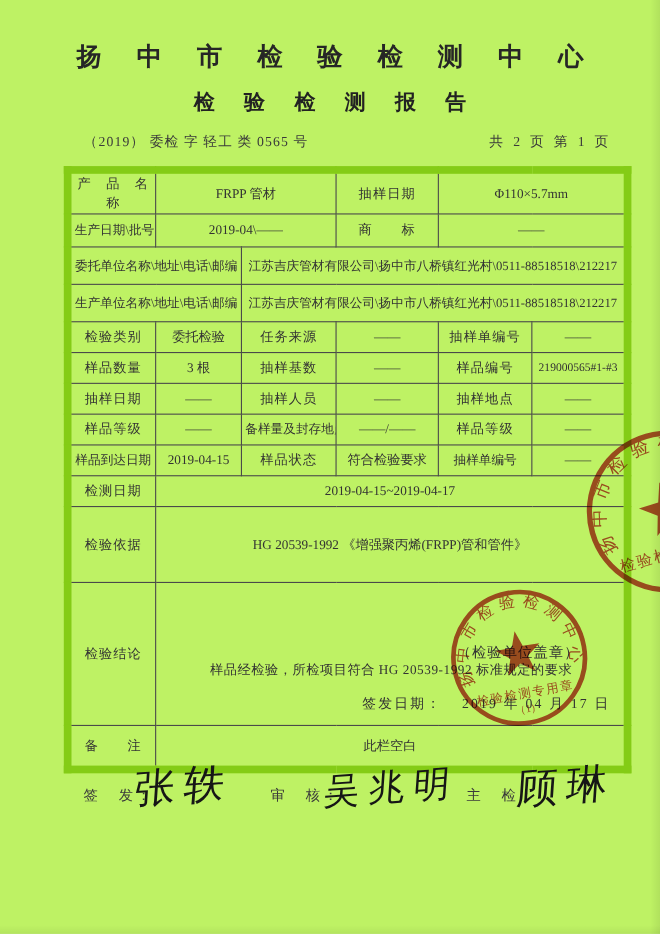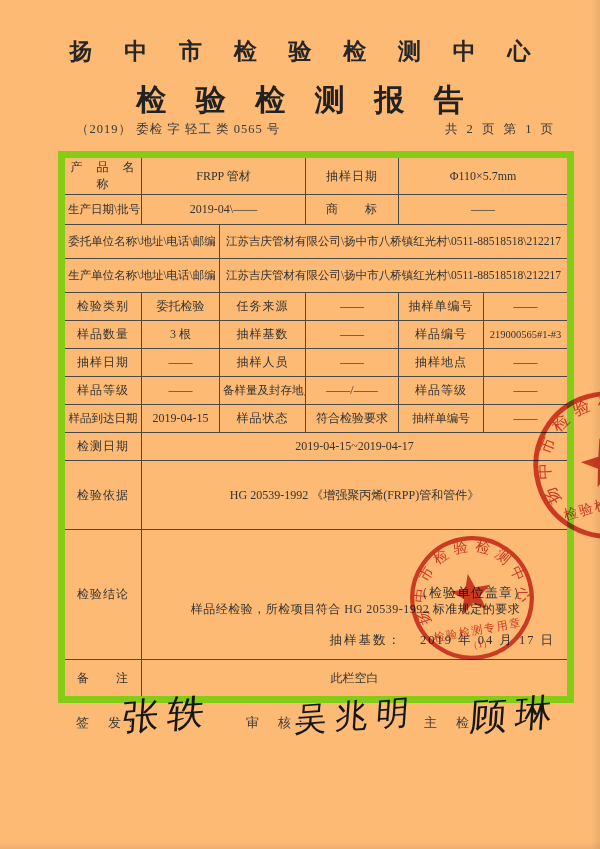--- a/index.html
+++ b/index.html
@@ -1,31 +1,31 @@
 <!DOCTYPE html>
 <html><head>
 <meta charset="utf-8">
 <style>
   html,body{margin:0;padding:0;background:#e8e8e8;}
   .page{
     position:relative;width:600px;height:849px;margin:0 auto;
-    background:#fdba74;overflow:hidden;
+    background:#bef264;overflow:hidden;
     font-family:"Liberation Serif","DejaVu Serif",serif;
     color:#2e2e2e;
   }
   .page .edge-right{position:absolute;top:0;right:0;width:9px;height:100%;
     background:linear-gradient(to right,rgba(0,0,0,0),rgba(0,0,0,.07));}
   .page .edge-bottom{position:absolute;left:0;bottom:0;width:100%;height:8px;
     background:linear-gradient(to bottom,rgba(0,0,0,0),rgba(0,0,0,.06));}
 
   .org-name{position:absolute;top:36px;left:0;width:100%;text-align:center;
     font-size:23px;font-weight:bold;letter-spacing:13px;padding-left:13px;
     box-sizing:border-box;color:#262626;}
   .report-title{position:absolute;top:80px;left:0;width:100%;text-align:center;
-    font-size:30px;font-weight:bold;letter-spacing:11px;padding-left:11px;
+    font-size:19px;font-weight:bold;letter-spacing:11px;padding-left:11px;
     box-sizing:border-box;color:#222;}
   .doc-line{position:absolute;top:121px;left:0;width:100%;font-size:12.5px;color:#3a3a3a;}
   .doc-number{position:absolute;left:76px;top:0;letter-spacing:1px;}
   .page-info{position:absolute;right:44px;top:0;letter-spacing:3px;}
 
   table.report{
     position:absolute;left:58px;top:151px;width:509px;
     border-collapse:collapse;table-layout:fixed;
     font-size:12px;color:#333;
   }
@@ -149,21 +149,21 @@
     <tr style="height:69px">
       <td class="lbl">检验依据</td>
       <td colspan="5" class="left">HG 20539-1992 《增强聚丙烯(FRPP)管和管件》</td>
     </tr>
     <tr style="height:130px">
       <td class="lbl">检验结论</td>
       <td colspan="5" class="conclusion-cell">
         <div class="conclusion-text">样品经检验，所检项目符合 HG 20539-1992 标准规定的要求</div>
         <div class="seal-hint">（检验单位盖章）</div>
         <div class="issue-line">
-          <span>抽样基数：</span><span class="gap"></span><span>2019 年 04 月 17 日</span>
+          <span>签发日期：</span><span class="gap"></span><span>2019 年 04 月 17 日</span>
         </div>
       </td>
     </tr>
     <tr style="height:40px">
       <td class="lbl">备　　注</td>
       <td colspan="5" class="left">此栏空白</td>
     </tr>
   </tbody>
     </table>
 

